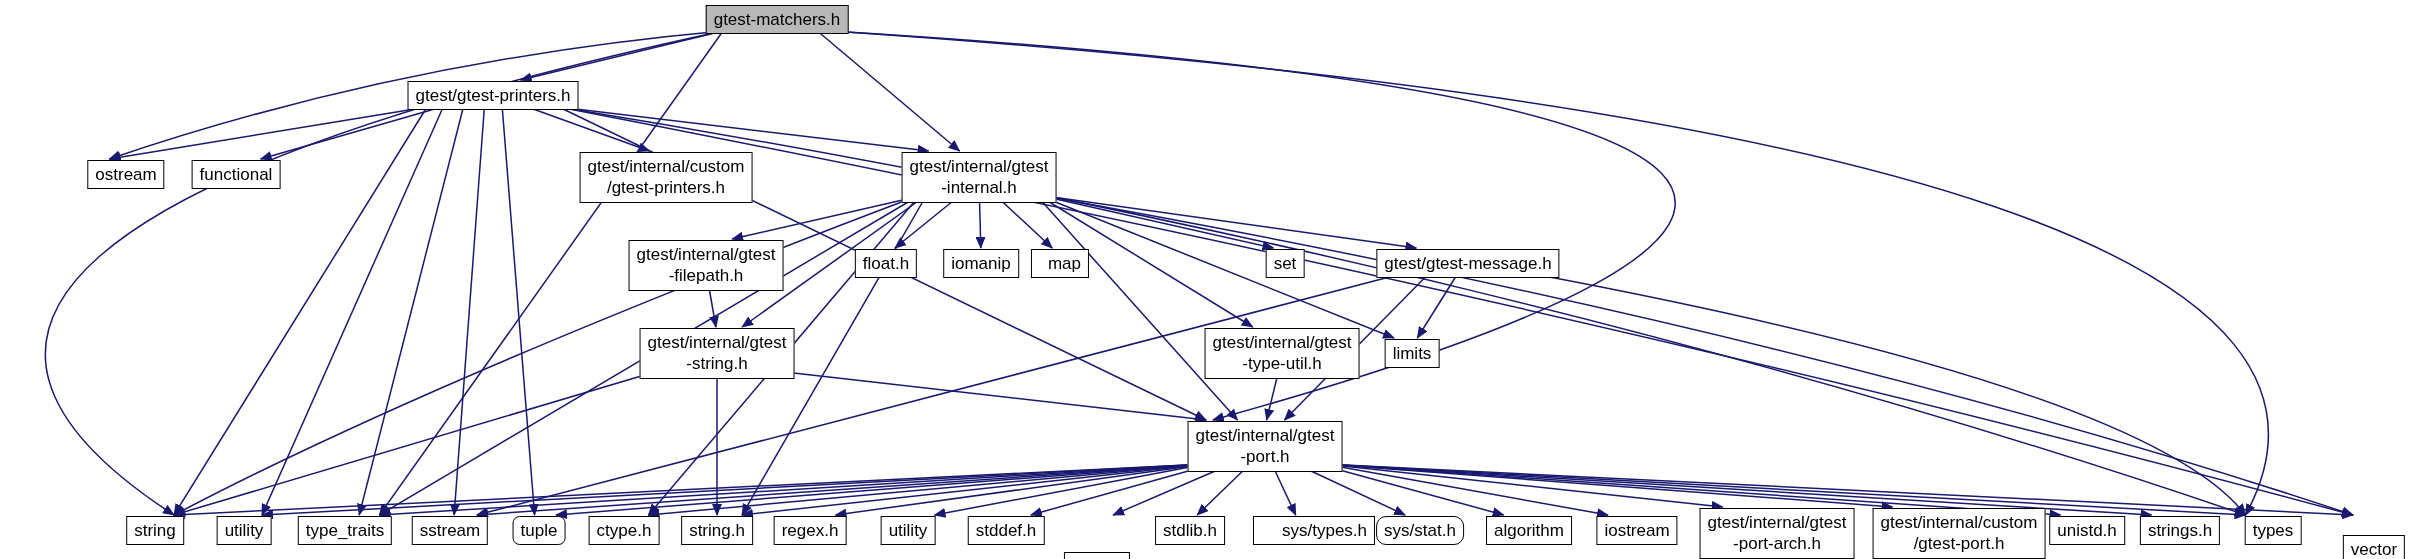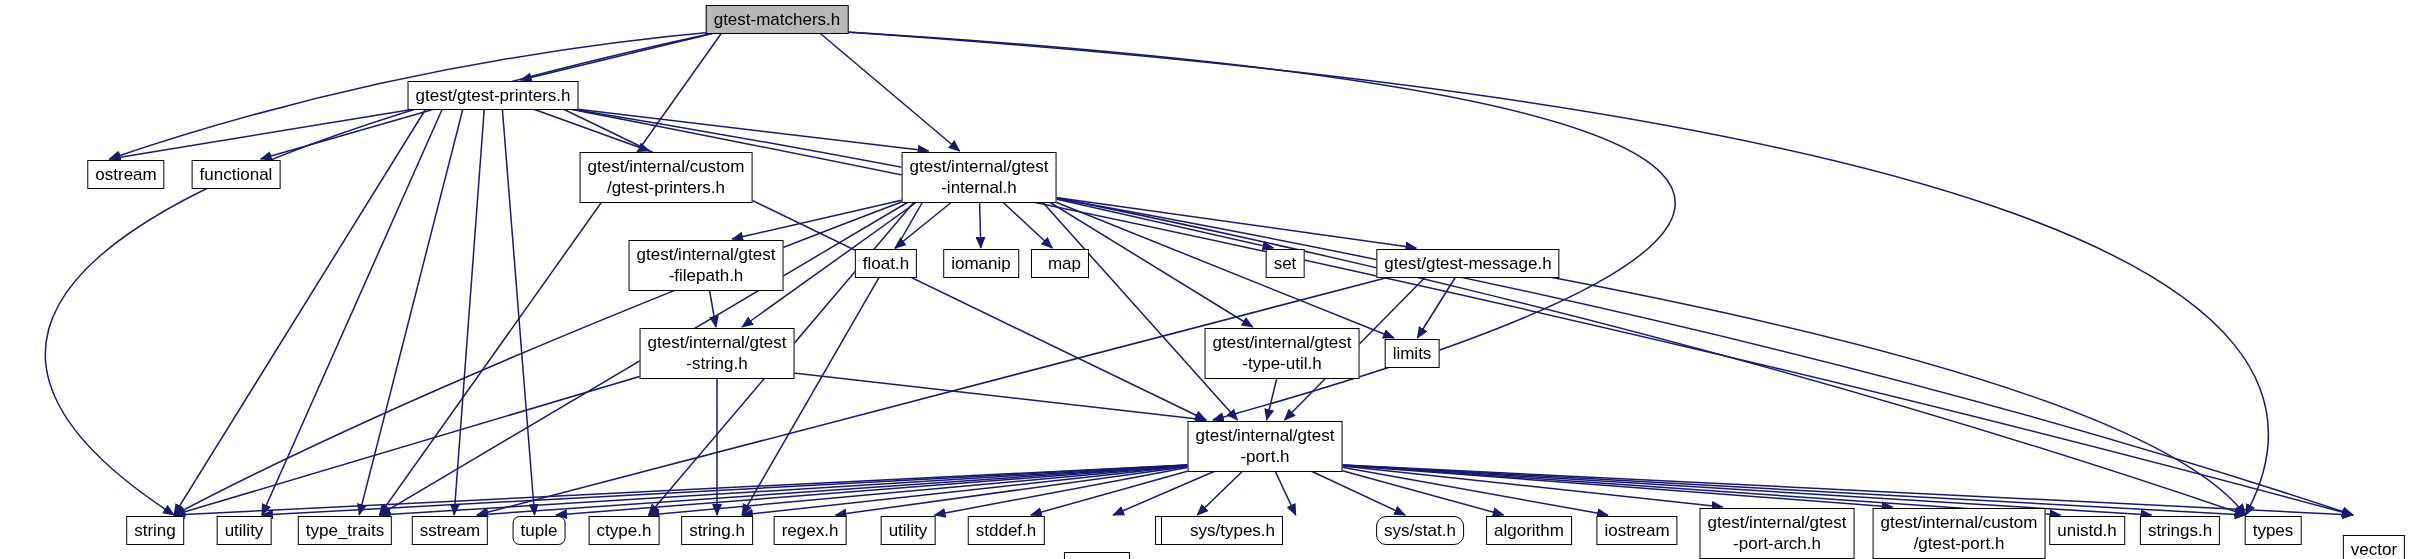--- a/index.html
+++ b/index.html
@@ -141,21 +141,21 @@
     <div class="node" style="left: 345px; top: 516px;">type_traits</div>
     <div class="node" style="left: 450px; top: 516px;">sstream</div>
     <div class="node" style="left: 539px; top: 516px; border-radius: 7px;">tuple</div>
     <div class="node" style="left: 624px; top: 516px;">ctype.h</div>
     <div class="node" style="left: 717px; top: 516px;">string.h</div>
     <div class="node" style="left: 810px; top: 516px;">regex.h</div>
     <div class="node" style="left: 908px; top: 516px;">utility</div>
     <div class="node" style="left: 1006px; top: 516px;">stddef.h</div>
     <div class="node" style="left: 1097px; top: 505px; margin-top: 47px;">stdio.h</div>
     <div class="node" style="left: 1190px; top: 516px;">stdlib.h</div>
-    <div class="node" style="left: 1222px; top: 516px; padding-left: 28px;">sys/types.h</div>
+    <div class="node" style="left: 1314px; top: 516px; padding-left: 28px;">sys/types.h</div>
     <div class="node" style="left: 1420px; top: 516px; border-radius: 10px;">sys/stat.h</div>
     <div class="node" style="left: 1529px; top: 516px;">algorithm</div>
     <div class="node" style="left: 1637px; top: 516px;">iostream</div>
     <div class="node" style="left: 1777px; top: 508px;">gtest/internal/gtest
 -port-arch.h</div>
     <div class="node" style="left: 1959px; top: 508px;">gtest/internal/custom
 /gtest-port.h</div>
     <div class="node" style="left: 2087px; top: 516px;">unistd.h</div>
     <div class="node" style="left: 2180px; top: 516px;">strings.h</div>
     <div class="node" style="left: 2273px; top: 516px;">types</div>

